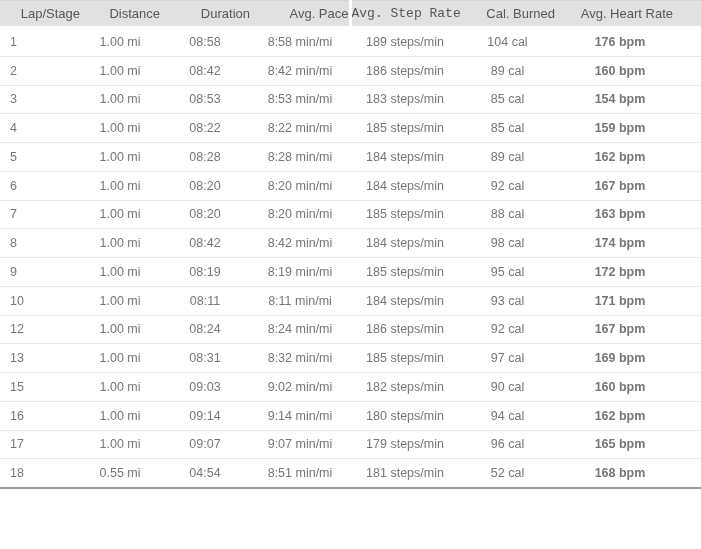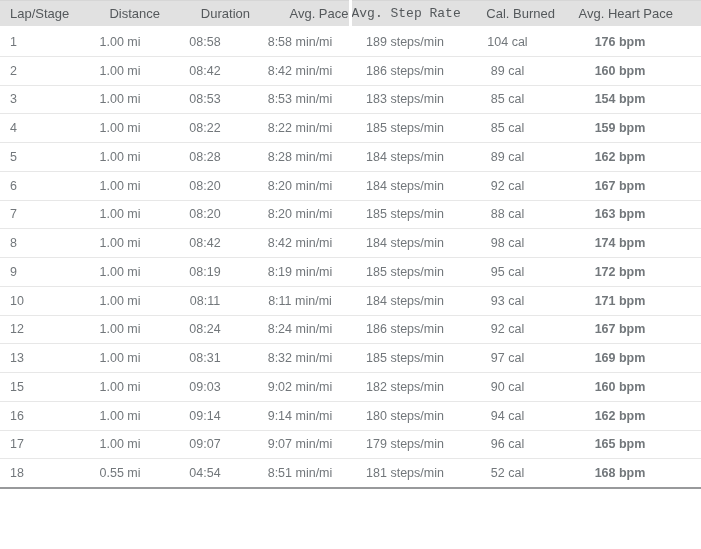--- a/index.html
+++ b/index.html
@@ -38,21 +38,21 @@
     font-weight: 400;
     height: 27px;
     text-align: right;
     border-top: 1px solid var(--header-top-border);
     border-bottom: 3px solid #ffffff;
     padding: 0;
     white-space: nowrap;
     overflow: hidden;
   }
   thead th:first-child {
-    text-align: left;
+    text-align: right;
     padding-left: 10px;
   }
   thead th.group-start {
     border-left: 3px solid #ffffff;
     font-family: Liberation Mono, monospace;
   }
   thead th:last-child {
     padding-right: 28px;
   }
 
@@ -92,21 +92,21 @@
       <col class="c7">
   </colgroup>
   <thead>
     <tr id="header-row">
         <th>Lap/Stage</th>
         <th>Distance</th>
         <th>Duration</th>
         <th>Avg. Pace</th>
         <th class="group-start">Avg. Step Rate</th>
         <th>Cal. Burned</th>
-        <th>Avg. Heart Pace</th>
+        <th>Avg. Heart Rate</th>
       </tr>
   </thead>
   <tbody id="table-body">
       <tr>
         <td>1</td>
         <td>1.00 mi</td>
         <td>08:58</td>
         <td>8:58 min/mi</td>
         <td>189 steps/min</td>
         <td>104 cal</td>

